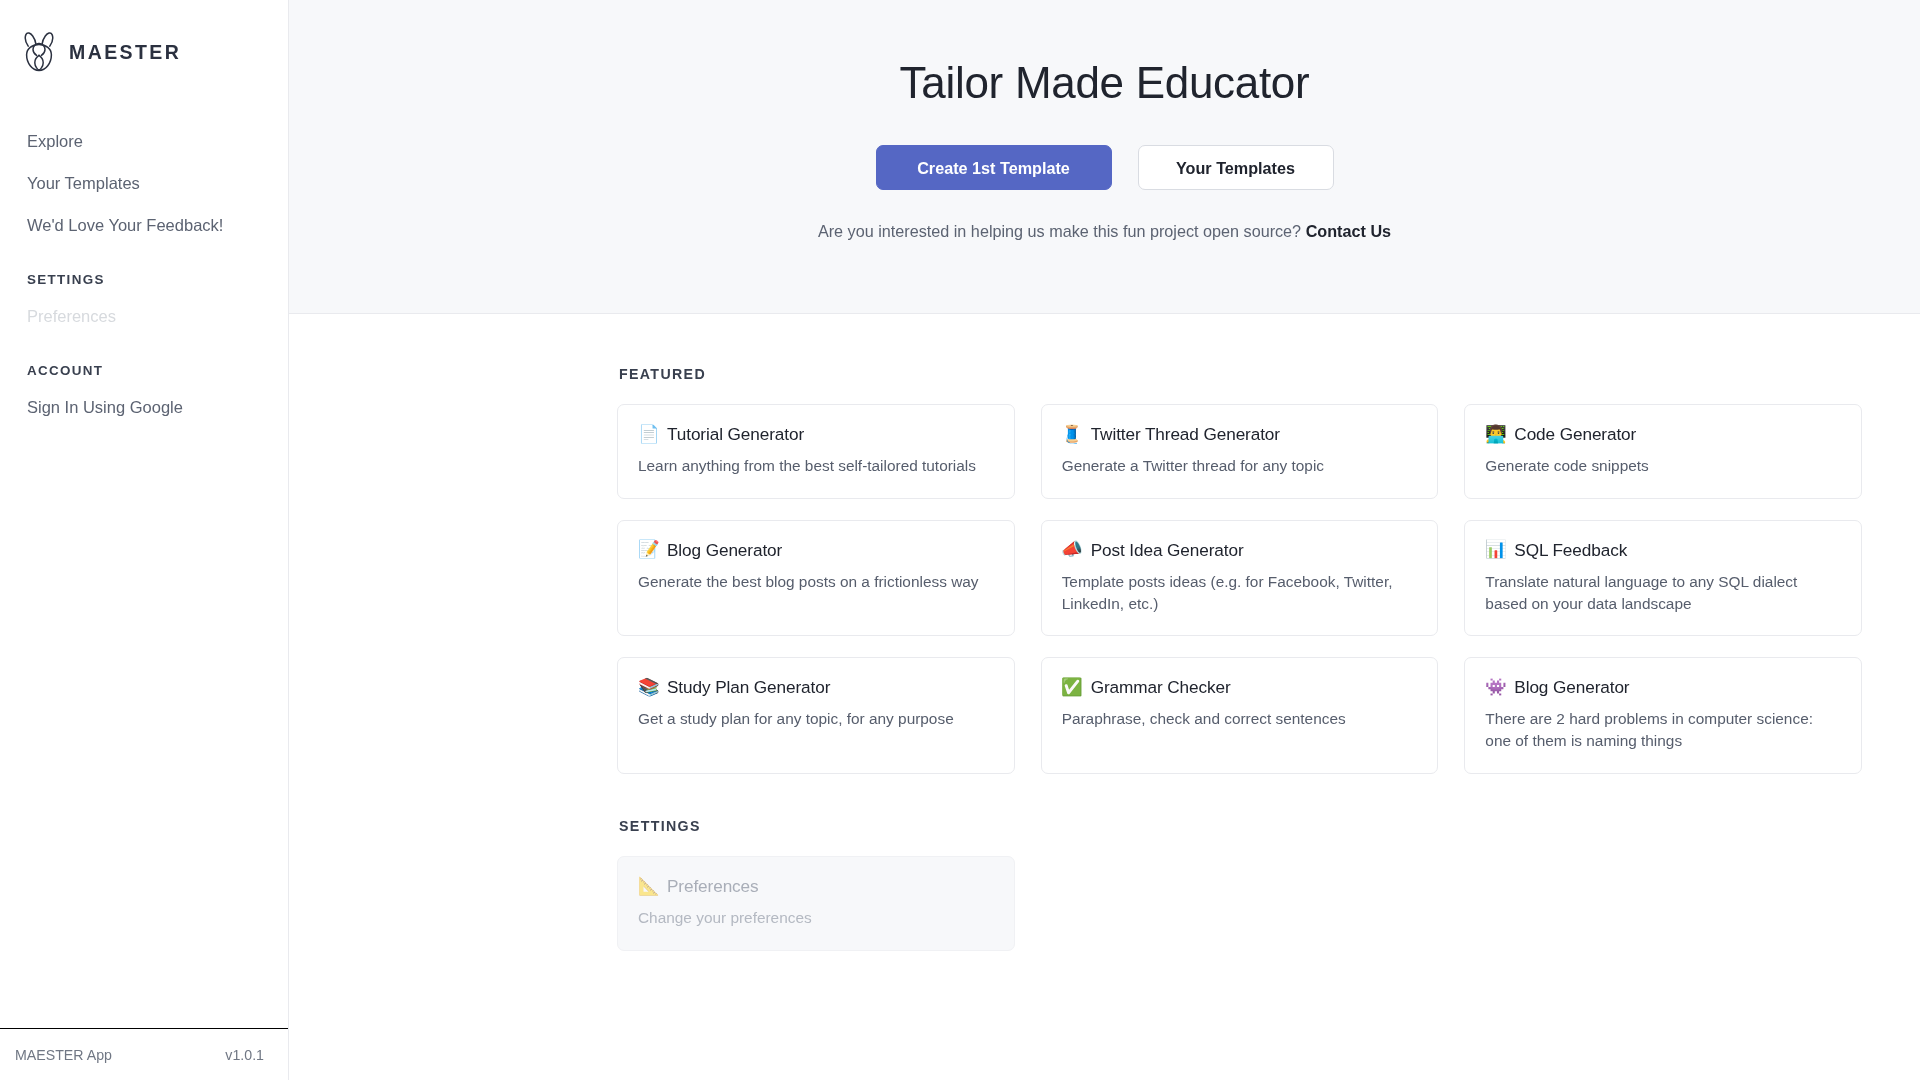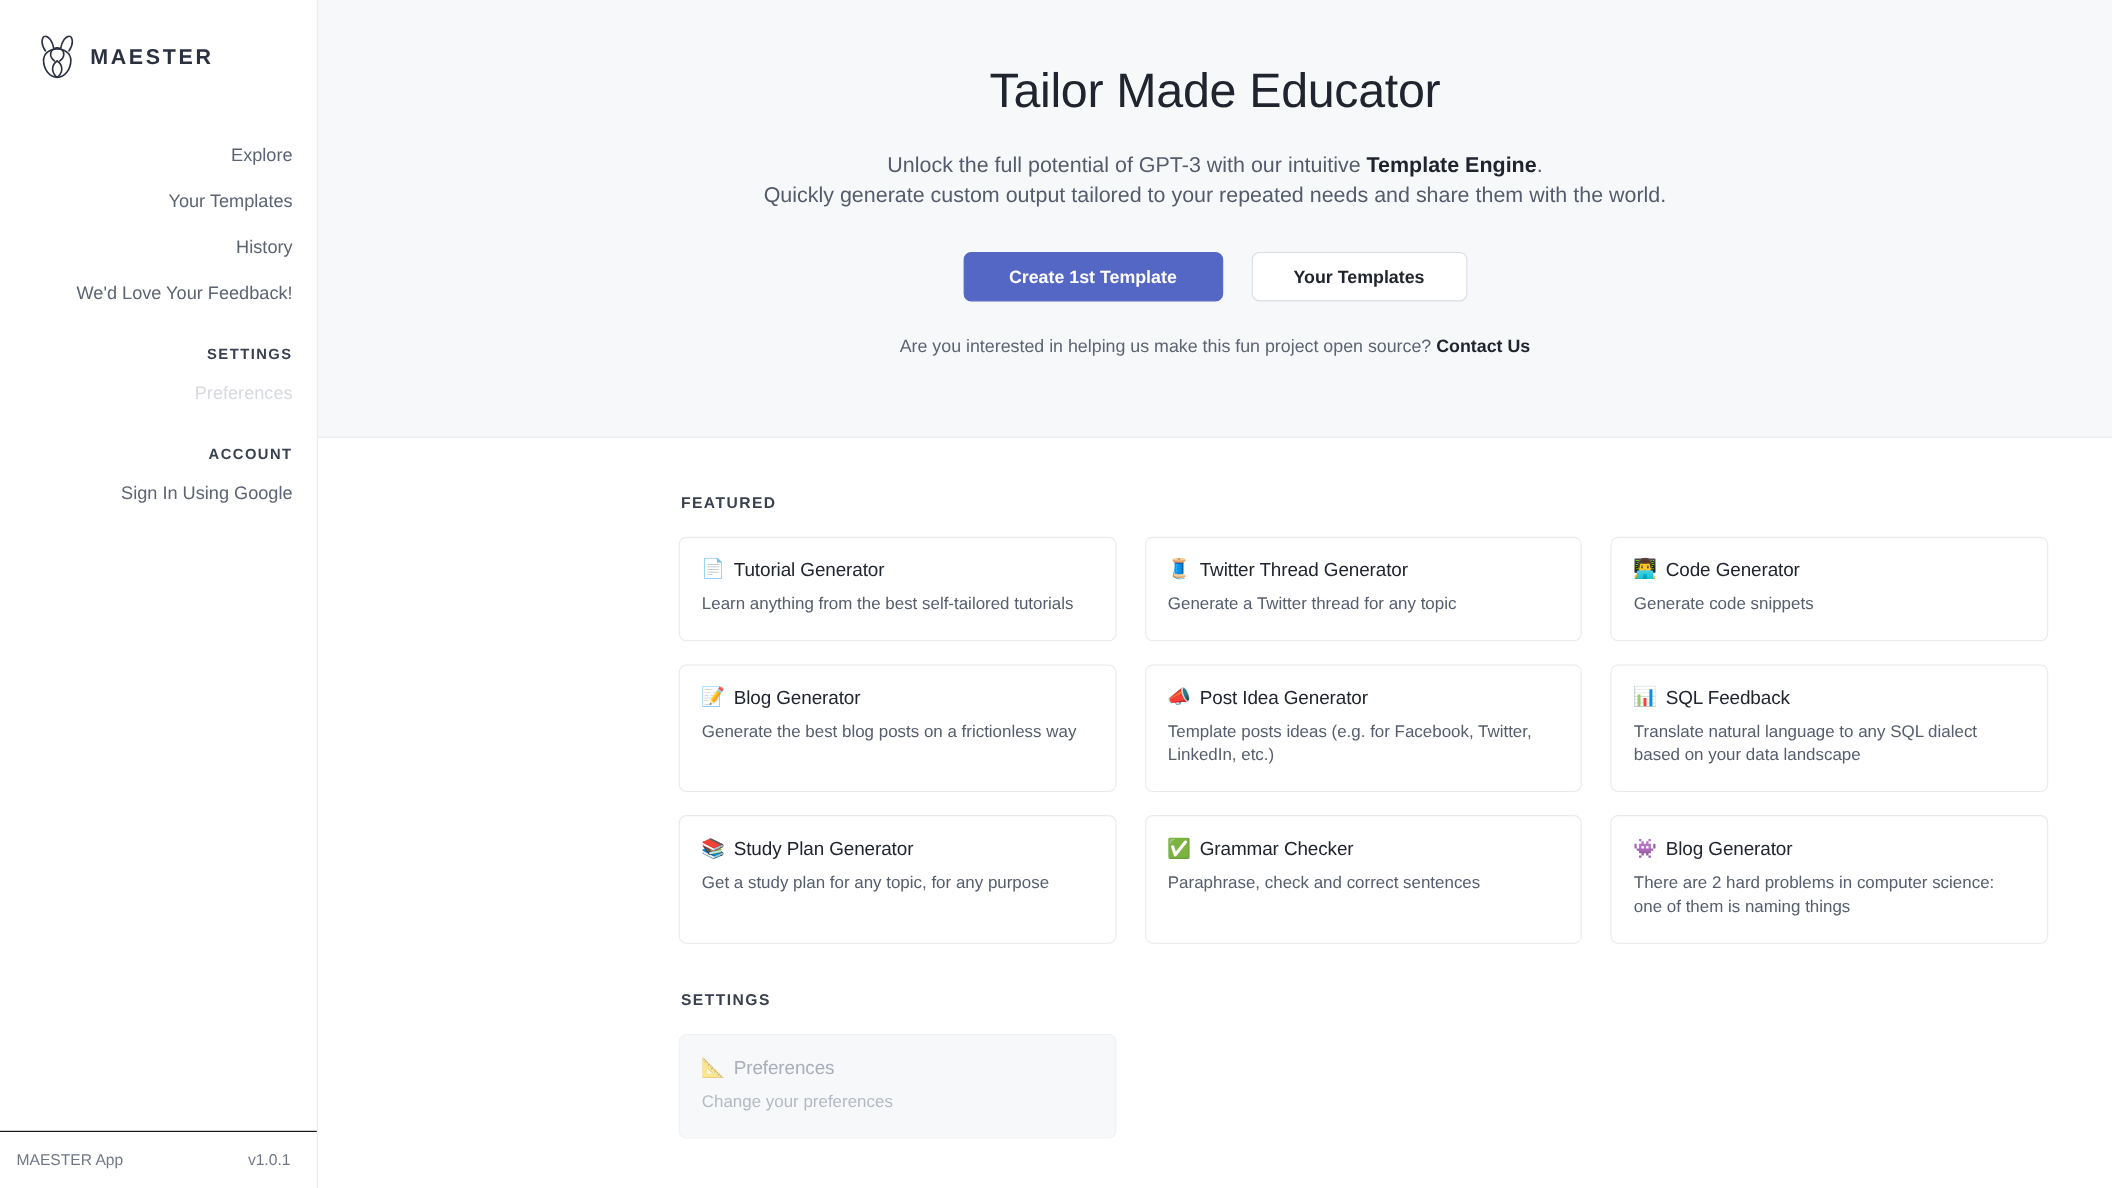--- a/index.html
+++ b/index.html
@@ -21,23 +21,22 @@
     min-width: 289px;
     height: 1080px;
     background: #ffffff;
     border-right: 1px solid #e9eaee;
     display: flex;
     flex-direction: column;
     position: relative;
   }
   .sidebar-scroll {
     flex: 1;
-    padding: 28px 0 0 13px;
+    padding: 28px 0 0 0;
     overflow: hidden;
-    text-align: right;
   }
   .brand {
     display: flex;
     align-items: center;
     gap: 13px;
     padding: 0 0 0 22px;
     height: 48px;
     margin-bottom: 44px;
   }
   .brand-logo { width: 34px; height: 40px; flex: 0 0 34px; }
@@ -234,21 +233,20 @@
             <path d="M17 23.4c-2.4 1.6-4.2 4.3-4.2 7.3 0 4.1 3.4 7.4 4.2 7.4"></path>
             <path d="M17 23.4c2.4 1.6 4.2 4.3 4.2 7.3 0 4.1-3.4 7.4-4.2 7.4"></path>
           </svg>
         </span>
         <span class="brand-name">MAESTER</span>
       </div>
 
       <nav class="nav-list">
         <a class="nav-item">Explore</a>
         <a class="nav-item">Your Templates</a>
-        <a class="nav-item">History</a>
         <a class="nav-item">We'd Love Your Feedback!</a>
       </nav>
 
       <div class="nav-section">SETTINGS</div>
       <nav class="nav-list">
         <a class="nav-item disabled">Preferences</a>
       </nav>
 
       <div class="nav-section">ACCOUNT</div>
       <nav class="nav-list">
@@ -261,25 +259,20 @@
       <span>MAESTER App</span>
       <span class="version">v1.0.1</span>
     </div>
   </aside>
 
   <main class="main">
 
     <section class="hero">
       <h1>Tailor Made Educator</h1>
 
-      <p class="hero-sub">
-        <span><span>Unlock the full potential of GPT-3 with our intuitive </span><b>Template Engine</b><span>.</span></span>
-        <br>
-        <span>Quickly generate custom output tailored to your repeated needs and share them with the world.</span>
-      </p>
 
       <div class="hero-actions">
         <button class="btn btn-primary">Create 1st Template</button>
         <button class="btn btn-secondary">Your Templates</button>
       </div>
 
       <p class="hero-note">
         <span>Are you interested in helping us make this fun project open source?</span>
         <a>Contact Us</a>
       </p>

